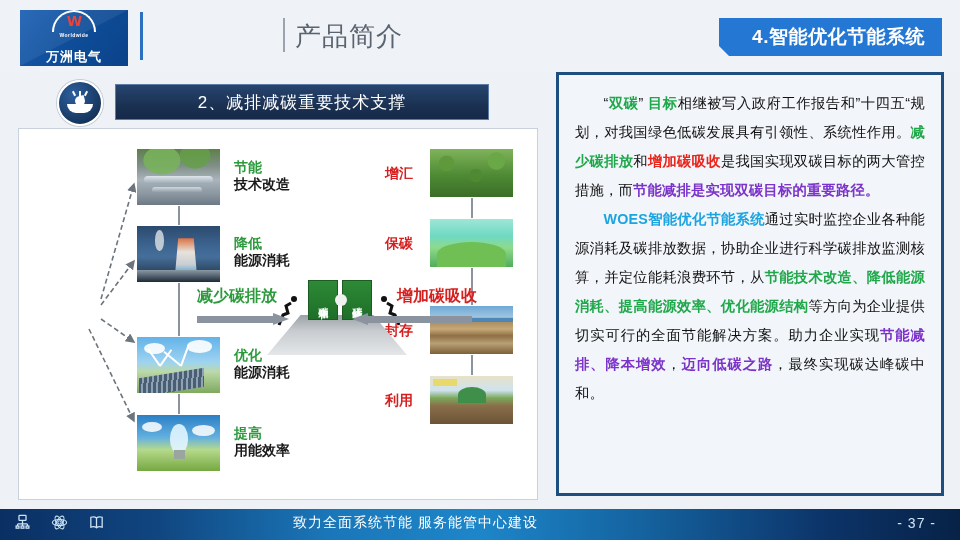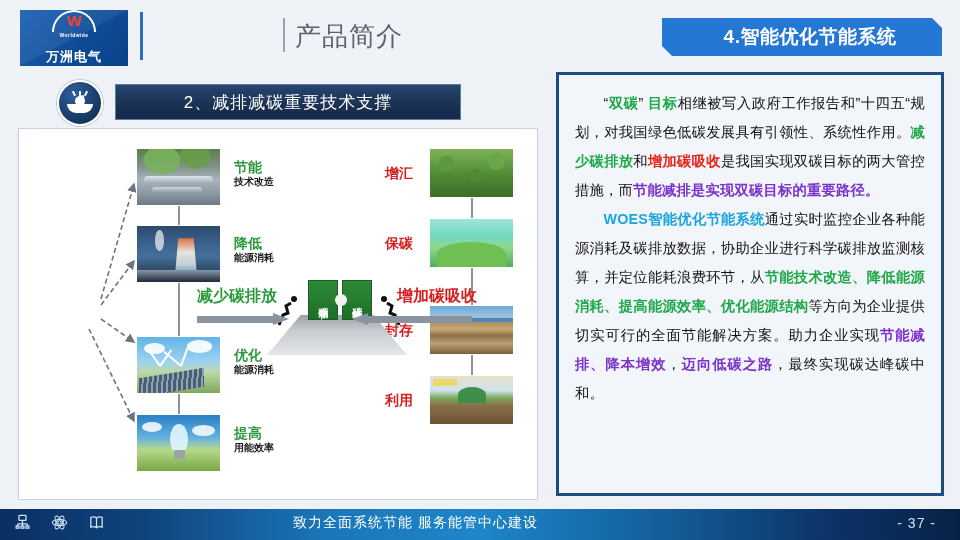--- a/index.html
+++ b/index.html
@@ -36,41 +36,41 @@
   }
   .logo-en { font-size:5px; color:#fff; letter-spacing:0.4px; font-weight:bold; margin-top:1px; }
   .logo-cn { font-size:13px; color:#fff; font-weight:bold; letter-spacing:1px; margin-top:10px; }
 
   #header-divider { position:absolute; left:140px; top:12px; width:3px; height:48px; background:#2a6fc0; }
   #chapter { position:absolute; left:155px; top:16px; font-size:30px; font-weight:bold; color:#1c5ca8; letter-spacing:1px; }
   #title-sep { position:absolute; left:283px; top:18px; width:2px; height:34px; background:#9aa4b0; }
   #subtitle { position:absolute; left:295px; top:19px; font-size:26px; color:#5a6470; letter-spacing:1px; }
 
   #section-badge {
-    position:absolute; right:18px; top:18px; width:280px; height:38px;
+    position:absolute; right:18px; top:18px; width:223px; height:38px;
     background:#2577d4; color:#fff; font-size:19px; font-weight:bold;
     display:flex; align-items:center; justify-content:center;
     clip-path:polygon(10px 0,270px 0,280px 10px,280px 38px,270px 38px,10px 38px,0 28px,0 0);
     letter-spacing:0.5px;
     padding-left:16px;
   }
 
   
   #subbar-icon {
     position:absolute; left:57px; top:80px; width:46px; height:46px; border-radius:50%;
     background:radial-gradient(circle at 35% 30%,#2d5f9e,#16375f 70%,#0d2340);
     border:2px solid #ffffff; box-shadow:0 0 0 1px #c3cbd6;
     display:flex; align-items:center; justify-content:center;
   }
   .hand-icon { position:relative; width:26px; height:22px; }
   .hand-icon .palm { position:absolute; left:0; bottom:1px; width:26px; height:9px; background:#fff; border-radius:0 0 13px 13px; }
   .hand-icon .leaf { position:absolute; left:8px; bottom:8px; width:10px; height:10px; background:#fff; border-radius:50% 0 50% 50%; transform:rotate(-15deg);}
   .hand-icon .ray { position:absolute; width:2px; height:5px; background:#fff; top:-1px; }
   #subbar {
-    position:absolute; left:115px; top:84px; width:346px; height:36px;
+    position:absolute; left:115px; top:84px; width:374px; height:36px;
     background:linear-gradient(180deg,#26456f 0%,#1b3152 60%,#16294a 100%);
     border:1px solid #5c7ba6;
     display:flex; align-items:center; justify-content:center;
   }
   #subbar span { color:#fff; font-size:17px; letter-spacing:1px; }
 
   
   #diagram {
     position:absolute; left:18px; top:128px; width:520px; height:372px;
     background:#ffffff; border:1px solid #c9d2dc; overflow:hidden;
@@ -133,21 +133,21 @@
   
   #ph8 { left:410px; top:246px; width:85px; height:50px;
     background:linear-gradient(180deg,#e7e2c8 0%,#cfe2ee 30%,#7ba85a 46%,#8a6f4a 62%,#6b5336 100%);
   }
   #ph8 .dome{position:absolute;left:34%;top:22%;width:34%;height:34%;background:#3f8f4a;border-radius:50% 50% 0 0;}
   #ph8 .lbl{position:absolute;left:4%;top:6%;width:28%;height:14%;background:#e8d96a;}
 
   
   .lab { position:absolute; text-align:left; line-height:1.2; }
   .lab .t1 { font-size:14px; font-weight:bold; color:#2e9a3e; }
-  .lab .t2 { font-size:10px; font-weight:bold; color:#1a1a1a; }
+  .lab .t2 { font-size:14px; font-weight:bold; color:#1a1a1a; }
   
   .labr { position:absolute; font-size:14px; font-weight:bold; color:#d61f1f; }
 
   
   #vline-left { position:absolute; left:159px; top:76px; width:2px; height:210px; background:#8b949e; }
   #vline-right { position:absolute; left:452px; top:68px; width:2px; height:180px; background:#8b949e; }
 
   
   #woes-laptop { position:absolute; left:10px; top:155px; width:72px; height:46px; }
   #woes-screen {

